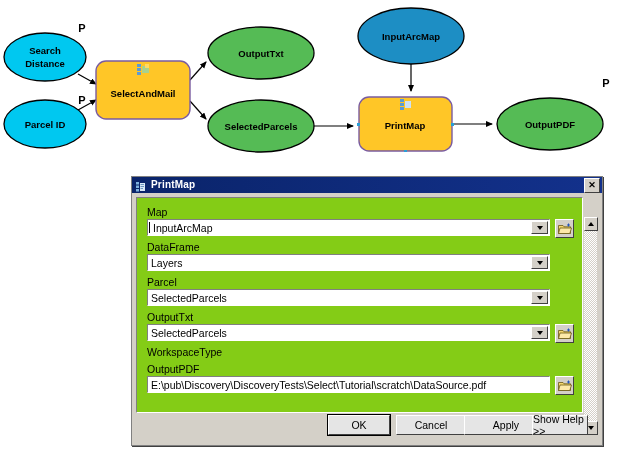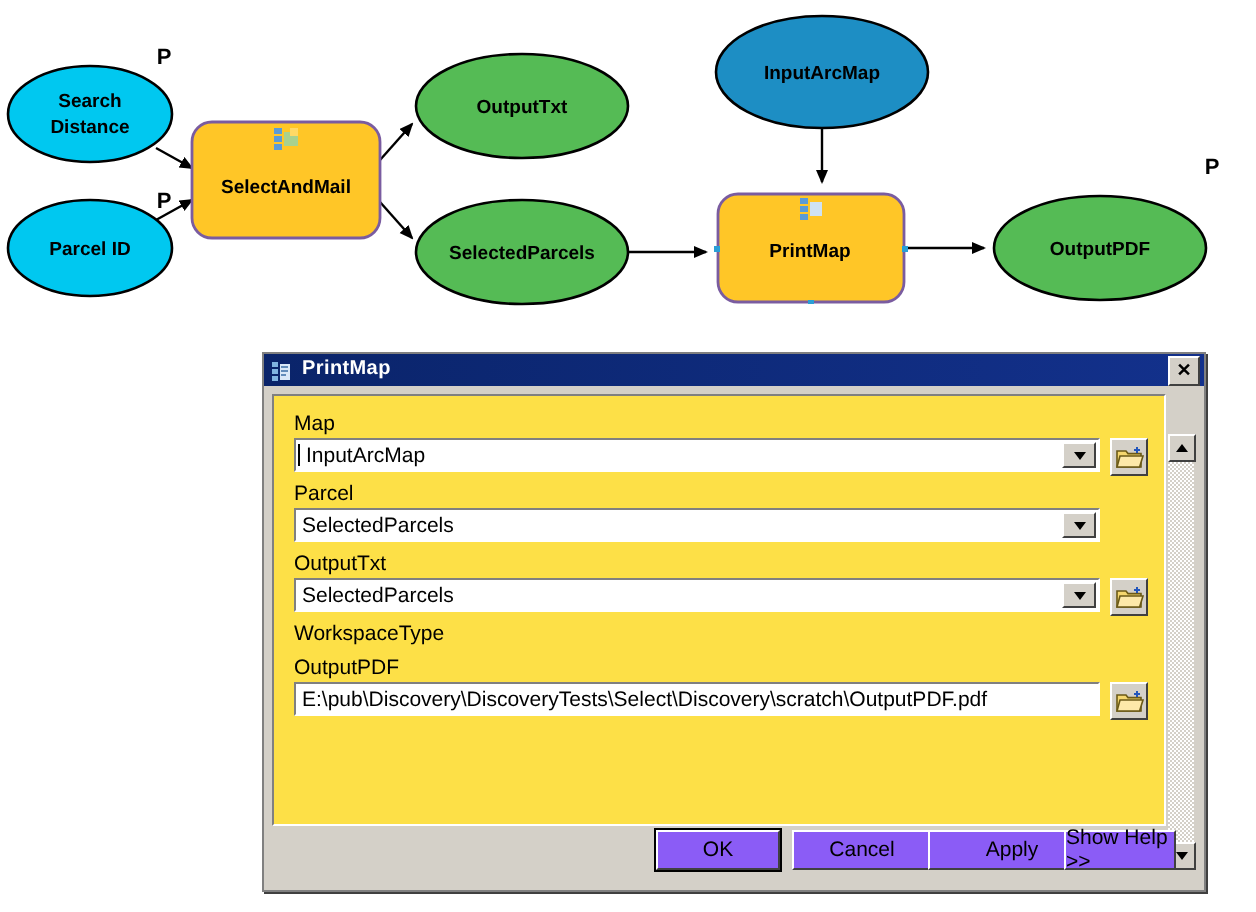--- a/index.html
+++ b/index.html
@@ -68,21 +68,21 @@
   }
 
   #dialog-body{
     position:absolute;left:4px;top:20px;
     width:463px;height:216px;
     box-sizing:border-box;
   }
   #panel{
     position:absolute;left:0;top:0;
     width:447px;height:216px;
-    background:#fde047;
+    background:#84cc16;
     border-top:1px solid #808080;border-left:1px solid #808080;
     border-right:1px solid #ffffff;border-bottom:1px solid #ffffff;
     box-sizing:border-box;
     overflow:hidden;
   }
   #fields{padding:8px 8px 0 10px;}
   .field{margin-bottom:5px;}
   .field-label{
     font-size:10.5px;color:#000;margin-bottom:1px;line-height:12px;
   }
@@ -147,21 +147,21 @@
     background:
       repeating-conic-gradient(#ffffff 0% 25%, #d4d0c8 0% 50%) 0 0/2px 2px;
   }
 
   
   #button-bar{
     position:absolute;left:0;right:0;bottom:4px;height:30px;
   }
   .dlg-btn{
     position:absolute;top:4px;height:20px;
-    background:#8b5cf6;
+    background:#e5e5e5;
     border-top:1px solid #ffffff;border-left:1px solid #ffffff;
     border-right:1px solid #404040;border-bottom:1px solid #404040;
     font-size:10.5px;color:#000;
     display:flex;align-items:center;justify-content:center;
     box-sizing:border-box;cursor:default;
     font-family:"Liberation Sans", sans-serif;
   }
   .dlg-btn.default{outline:1px solid #000;outline-offset:0px;}
   #btn-ok{left:315px;width:57px;}
   #btn-cancel{left:377px;width:57px;}
@@ -289,20 +289,32 @@
             <div class="folder-btn">
               <svg width="14" height="12" viewBox="0 0 14 12">
                 <path d="M0.5,2.5 L5,2.5 L6,3.8 L12.5,3.8 L12.5,10.5 L0.5,10.5 z" fill="#f5d76e" stroke="#6b5a17" stroke-width="0.8"></path>
                 <path d="M2,5 L13.5,5 L11.8,10.5 L0.5,10.5 z" fill="#fde9a9" stroke="#6b5a17" stroke-width="0.8"></path>
                 <path d="M10.5,0.5 L10.5,3.5 M9,2 L12,2" stroke="#2255bb" stroke-width="1"></path>
               </svg>
             </div>
           </div>
         </div>
 
+        <div class="field">
+          <div class="field-label">DataFrame</div>
+          <div class="field-row">
+            <div class="control">
+              <div class="value">Layers</div>
+              <div class="arrow-btn">
+                  <i></i>
+                </div>
+            </div>
+            <div class="spacer-btn"></div>
+          </div>
+        </div>
 
         <div class="field">
           <div class="field-label">Parcel</div>
           <div class="field-row">
             <div class="control">
               <div class="value">SelectedParcels</div>
               <div class="arrow-btn">
                   <i></i>
                 </div>
             </div>
@@ -330,21 +342,21 @@
         </div>
 
         <div class="field">
           <div class="field-label">WorkspaceType</div>
         </div>
 
         <div class="field">
           <div class="field-label">OutputPDF</div>
           <div class="field-row">
             <div class="control">
-              <div class="value">E:\pub\Discovery\DiscoveryTests\Select\Discovery\scratch\OutputPDF.pdf</div>
+              <div class="value">E:\pub\Discovery\DiscoveryTests\Select\Tutorial\scratch\DataSource.pdf</div>
             </div>
             <div class="folder-btn">
               <svg width="14" height="12" viewBox="0 0 14 12">
                 <path d="M0.5,2.5 L5,2.5 L6,3.8 L12.5,3.8 L12.5,10.5 L0.5,10.5 z" fill="#f5d76e" stroke="#6b5a17" stroke-width="0.8"></path>
                 <path d="M2,5 L13.5,5 L11.8,10.5 L0.5,10.5 z" fill="#fde9a9" stroke="#6b5a17" stroke-width="0.8"></path>
                 <path d="M10.5,0.5 L10.5,3.5 M9,2 L12,2" stroke="#2255bb" stroke-width="1"></path>
               </svg>
             </div>
           </div>
         </div>

